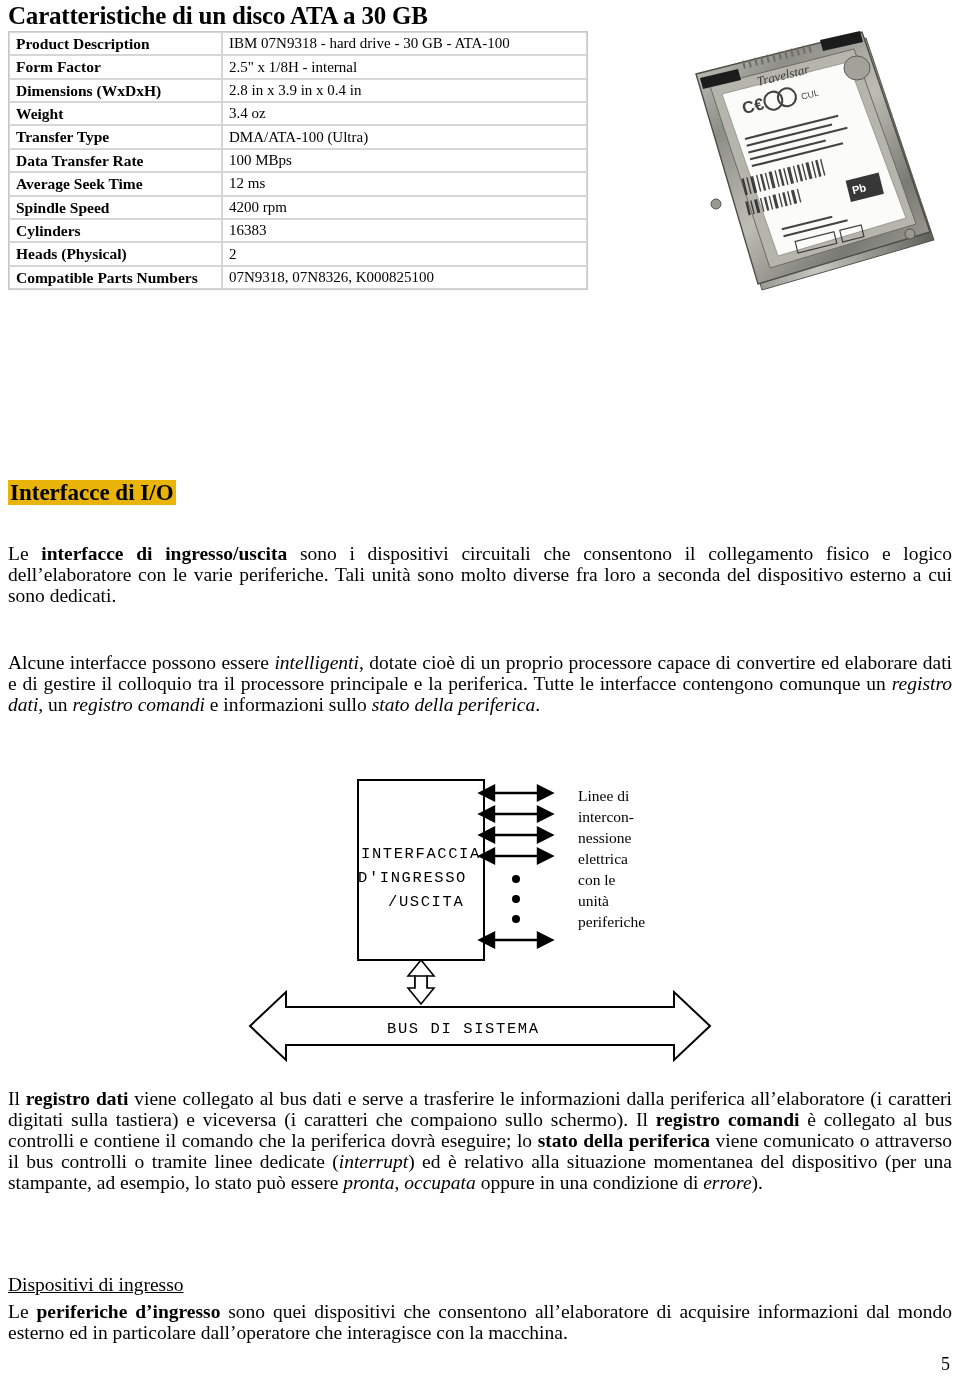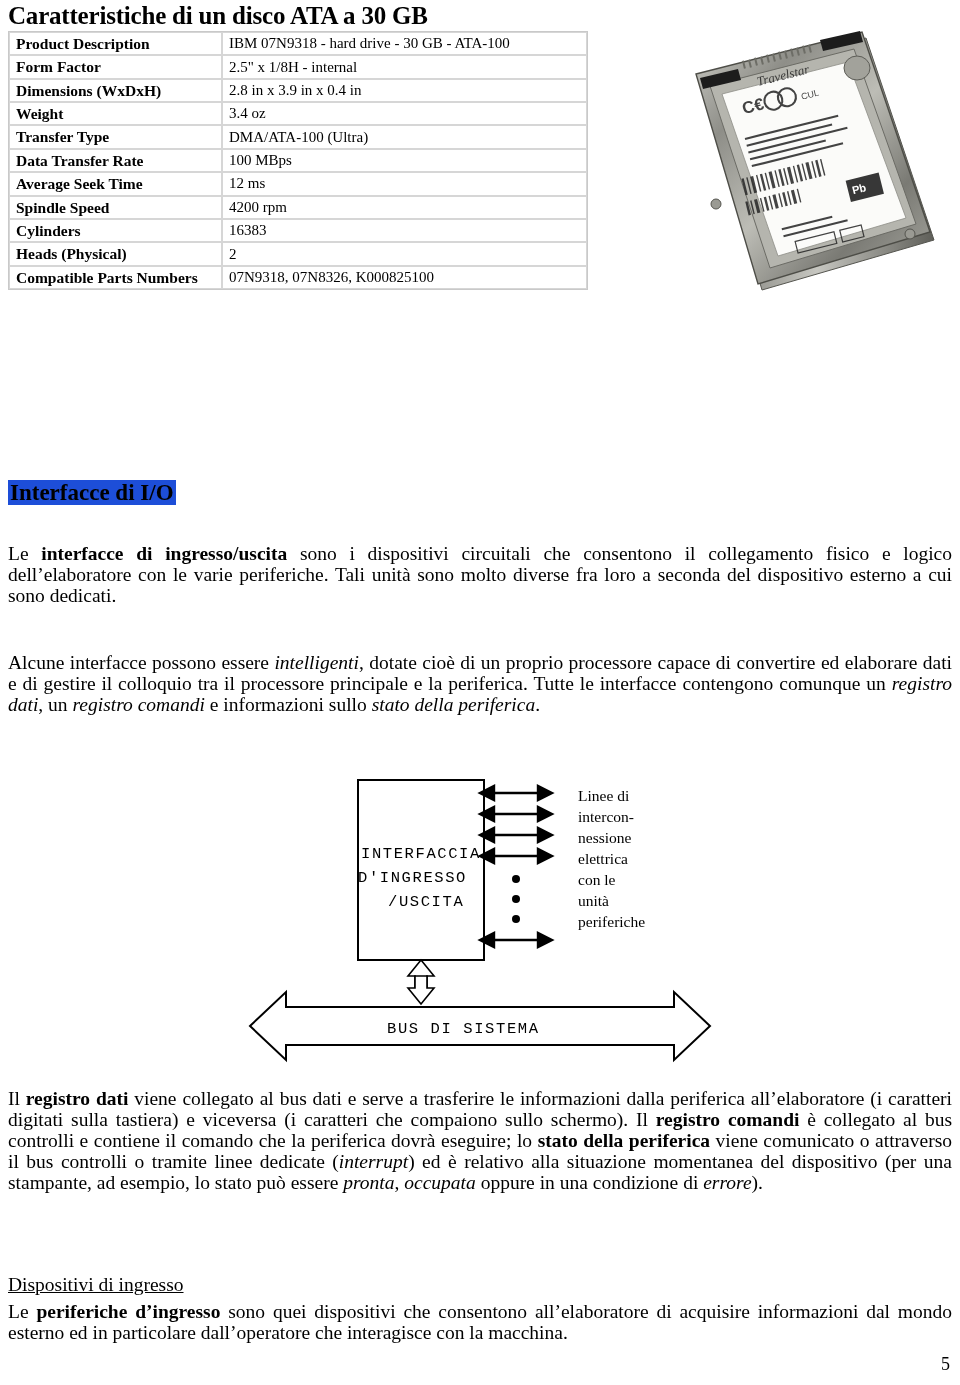--- a/index.html
+++ b/index.html
@@ -68,21 +68,21 @@
   
   .section-heading {
     position: absolute;
     left: 8px;
     top: 479px;
     font-size: 23px;
     font-weight: bold;
     line-height: 1.18;
   }
   .section-heading .hl {
-    background: #1d4ed8;
+    background: #eab308;
     padding: 0 2px;
   }
 
   
   .para {
     position: absolute;
     left: 8px;
     width: 944px;
     font-size: 19.5px;
     line-height: 21px;

